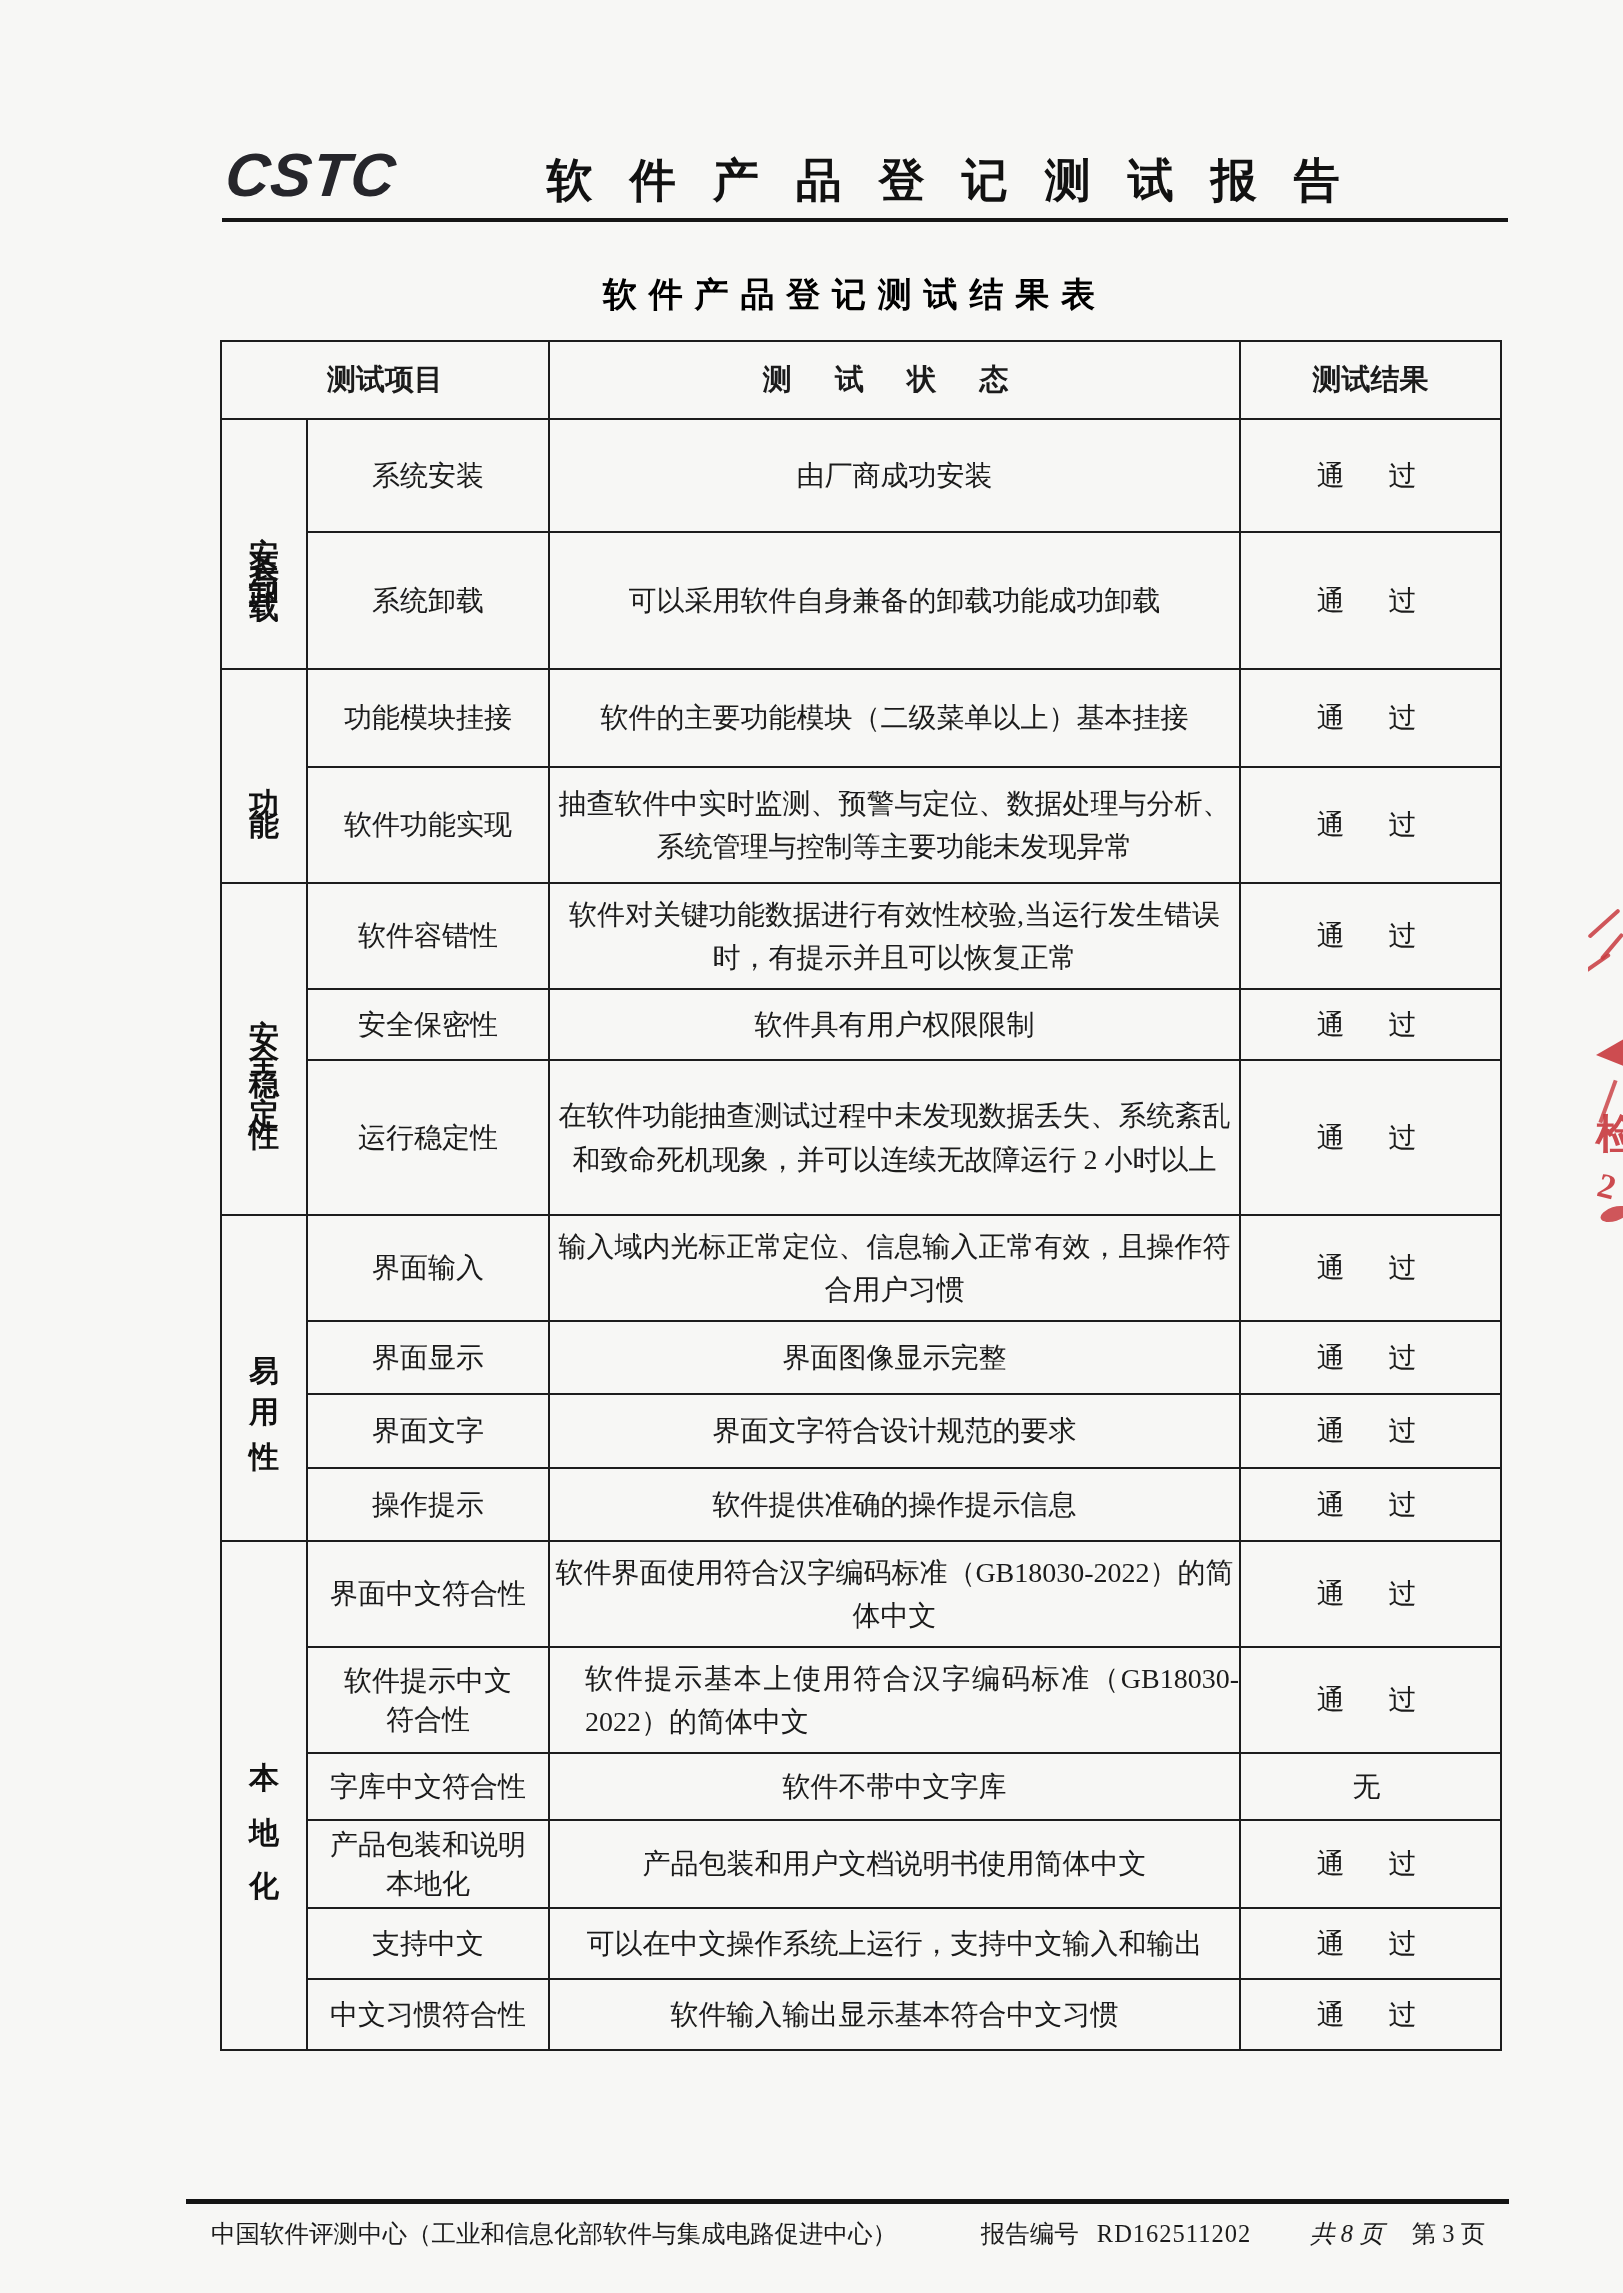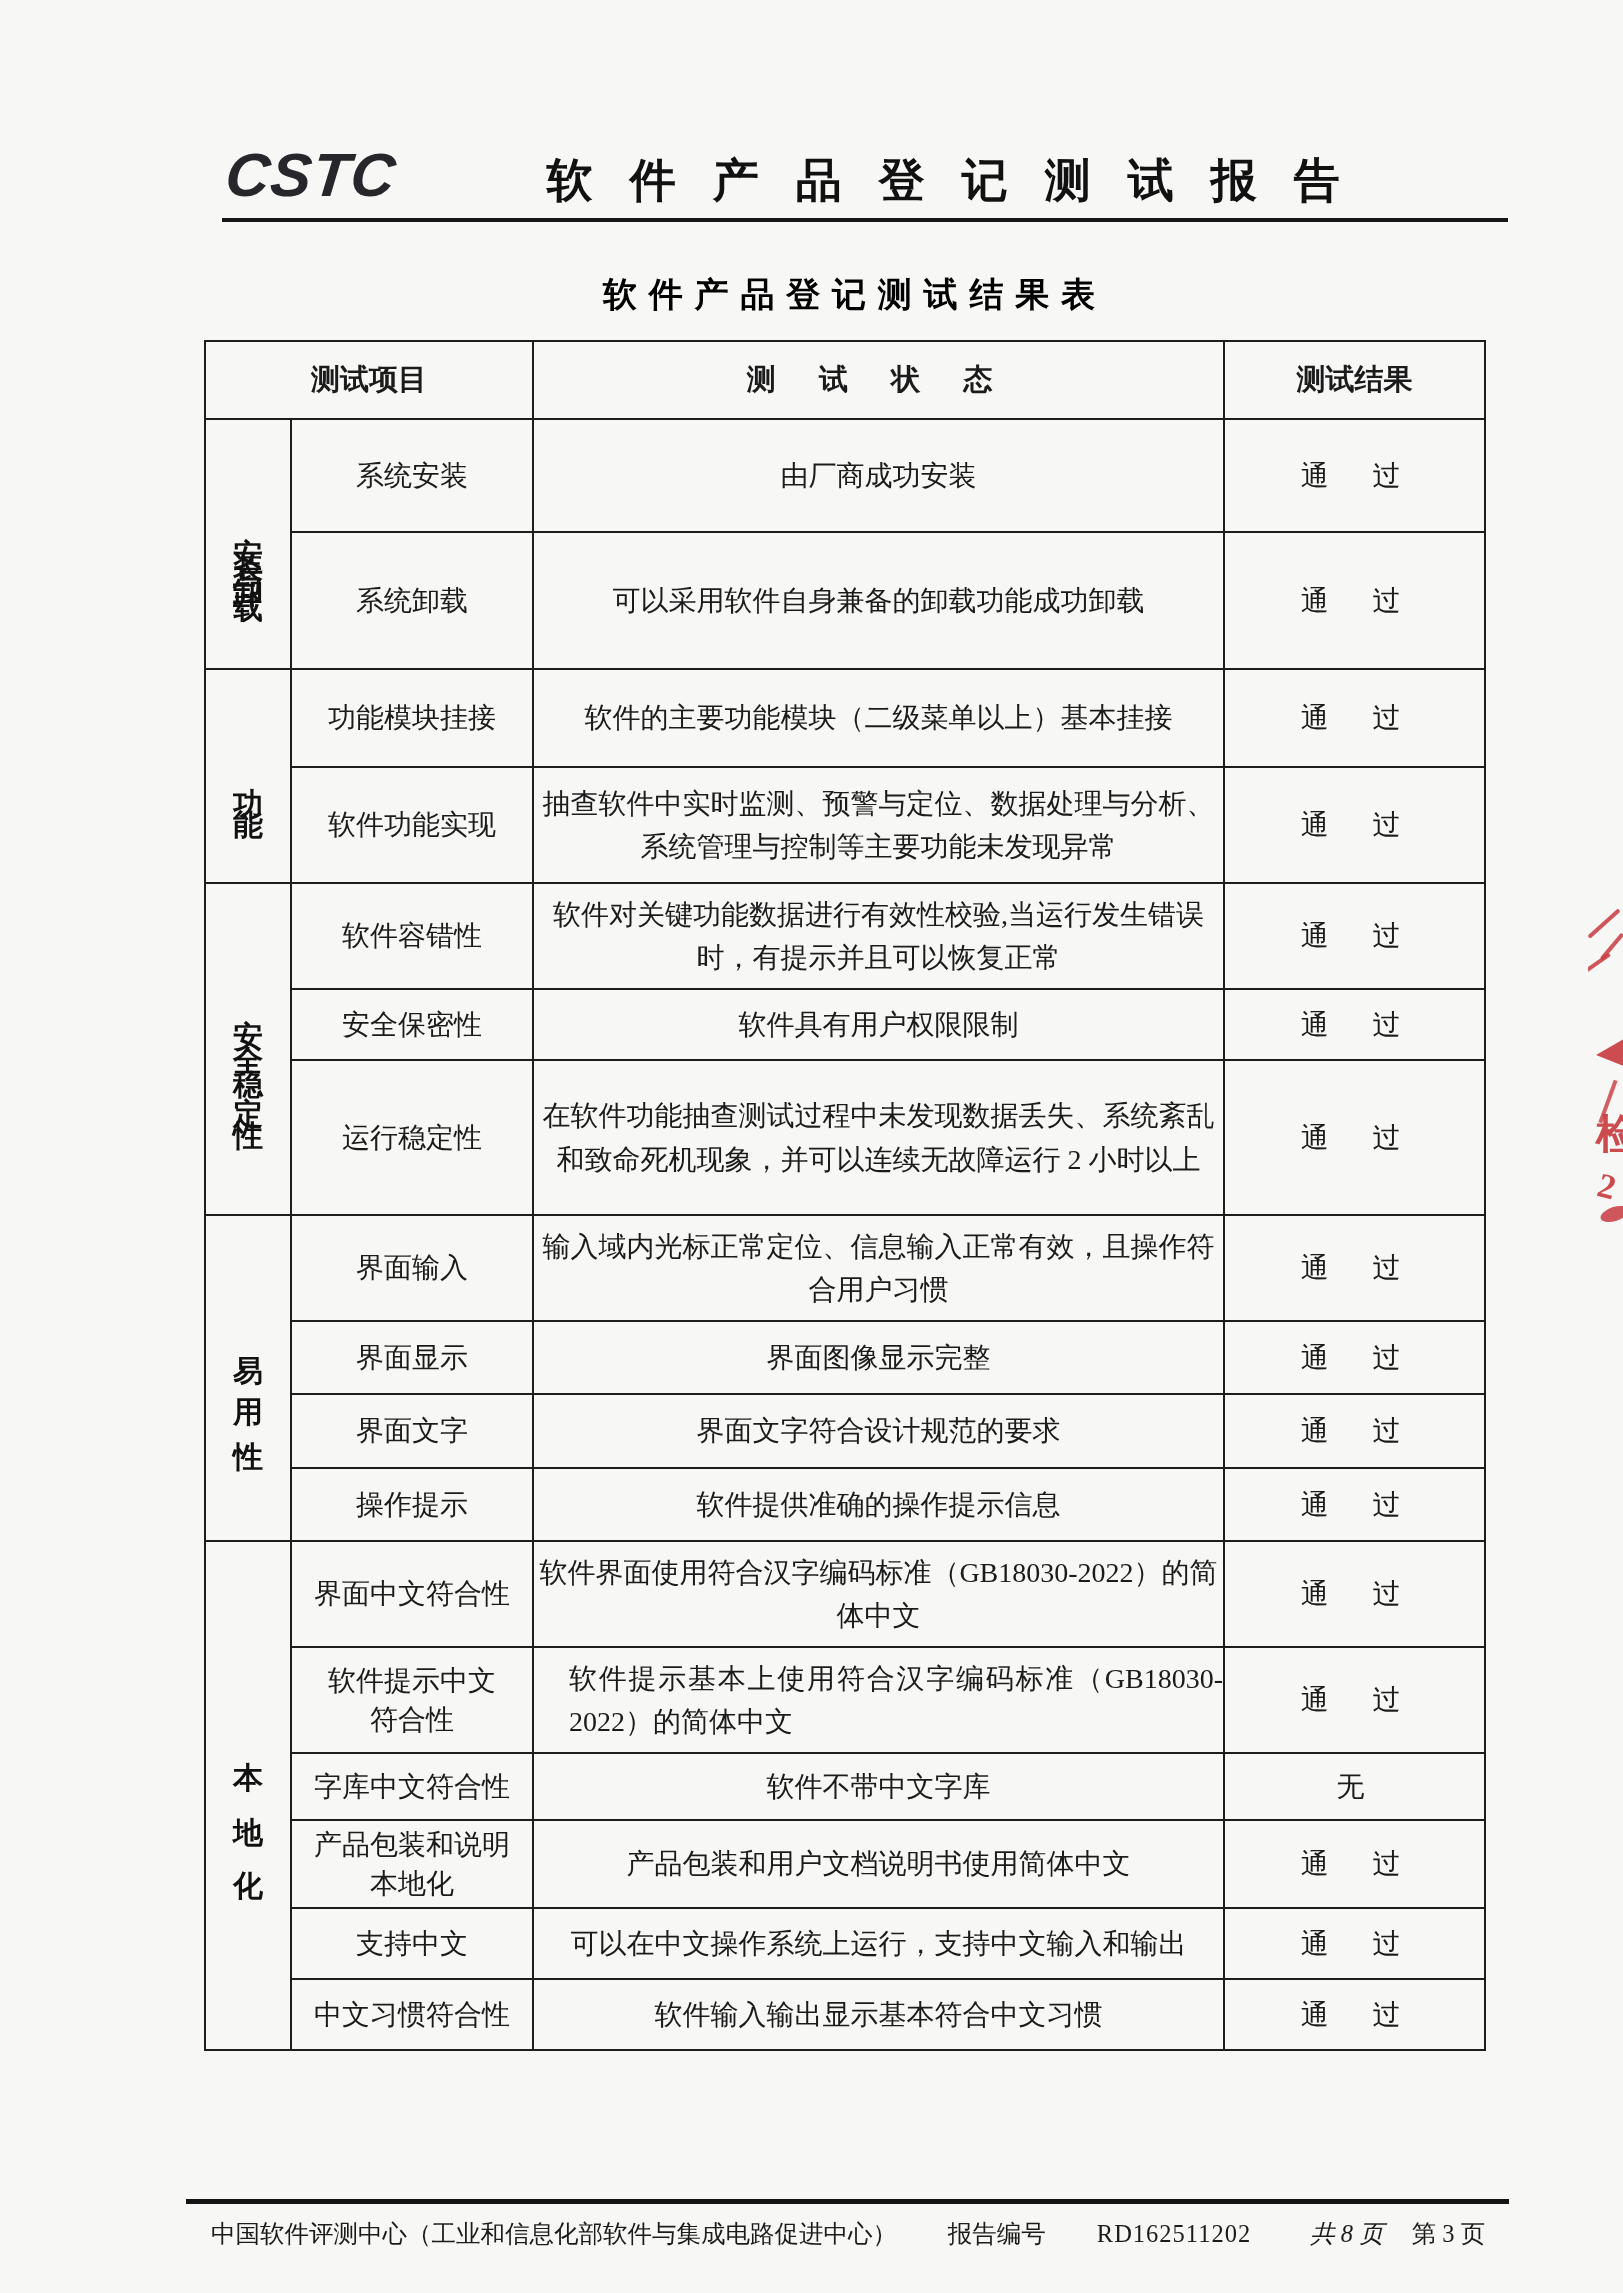--- a/index.html
+++ b/index.html
@@ -40,21 +40,21 @@
   .subtitle{
     position:absolute;left:209px;top:272px;width:1280px;
     text-align:center;
     font-family:"Liberation Sans","DejaVu Sans",sans-serif;
     font-weight:bold;
     font-size:34px;letter-spacing:11.8px;text-indent:11.8px;
     color:#000000;
   }
   
   table.results{
-    position:absolute;left:204px;top:340px;
+    position:absolute;left:220px;top:340px;
     width:1280px;
     border-collapse:collapse;table-layout:fixed;
     font-size:28px;
   }
   table.results td,table.results th{
     border:2.9px solid #1d1d1d;
     vertical-align:middle;
     padding:0;
     text-align:center;
   }
@@ -123,21 +123,21 @@
   
   .footer-rule{position:absolute;left:186px;top:2199px;width:1323px;height:4.9px;background:#141414;}
   .footer{
     position:absolute;left:174px;top:2217px;width:1323px;
     font-size:24.5px;
     display:flex;align-items:baseline;
     white-space:nowrap;
   }
   .footer .org{margin-left:37px;}
   .footer .spacer{flex:1;}
-  .footer .lbl{margin-right:51px;}
+  .footer .lbl{margin-right:18px;}
   .footer .rno{margin-right:59px;letter-spacing:1px;}
   .footer .tp{margin-right:28px;font-style:italic;}
   .footer .pn{margin-right:11.8px;}
 </style>
 </head>
 <body>
 
 <div class="page">
 
   <div class="masthead">

